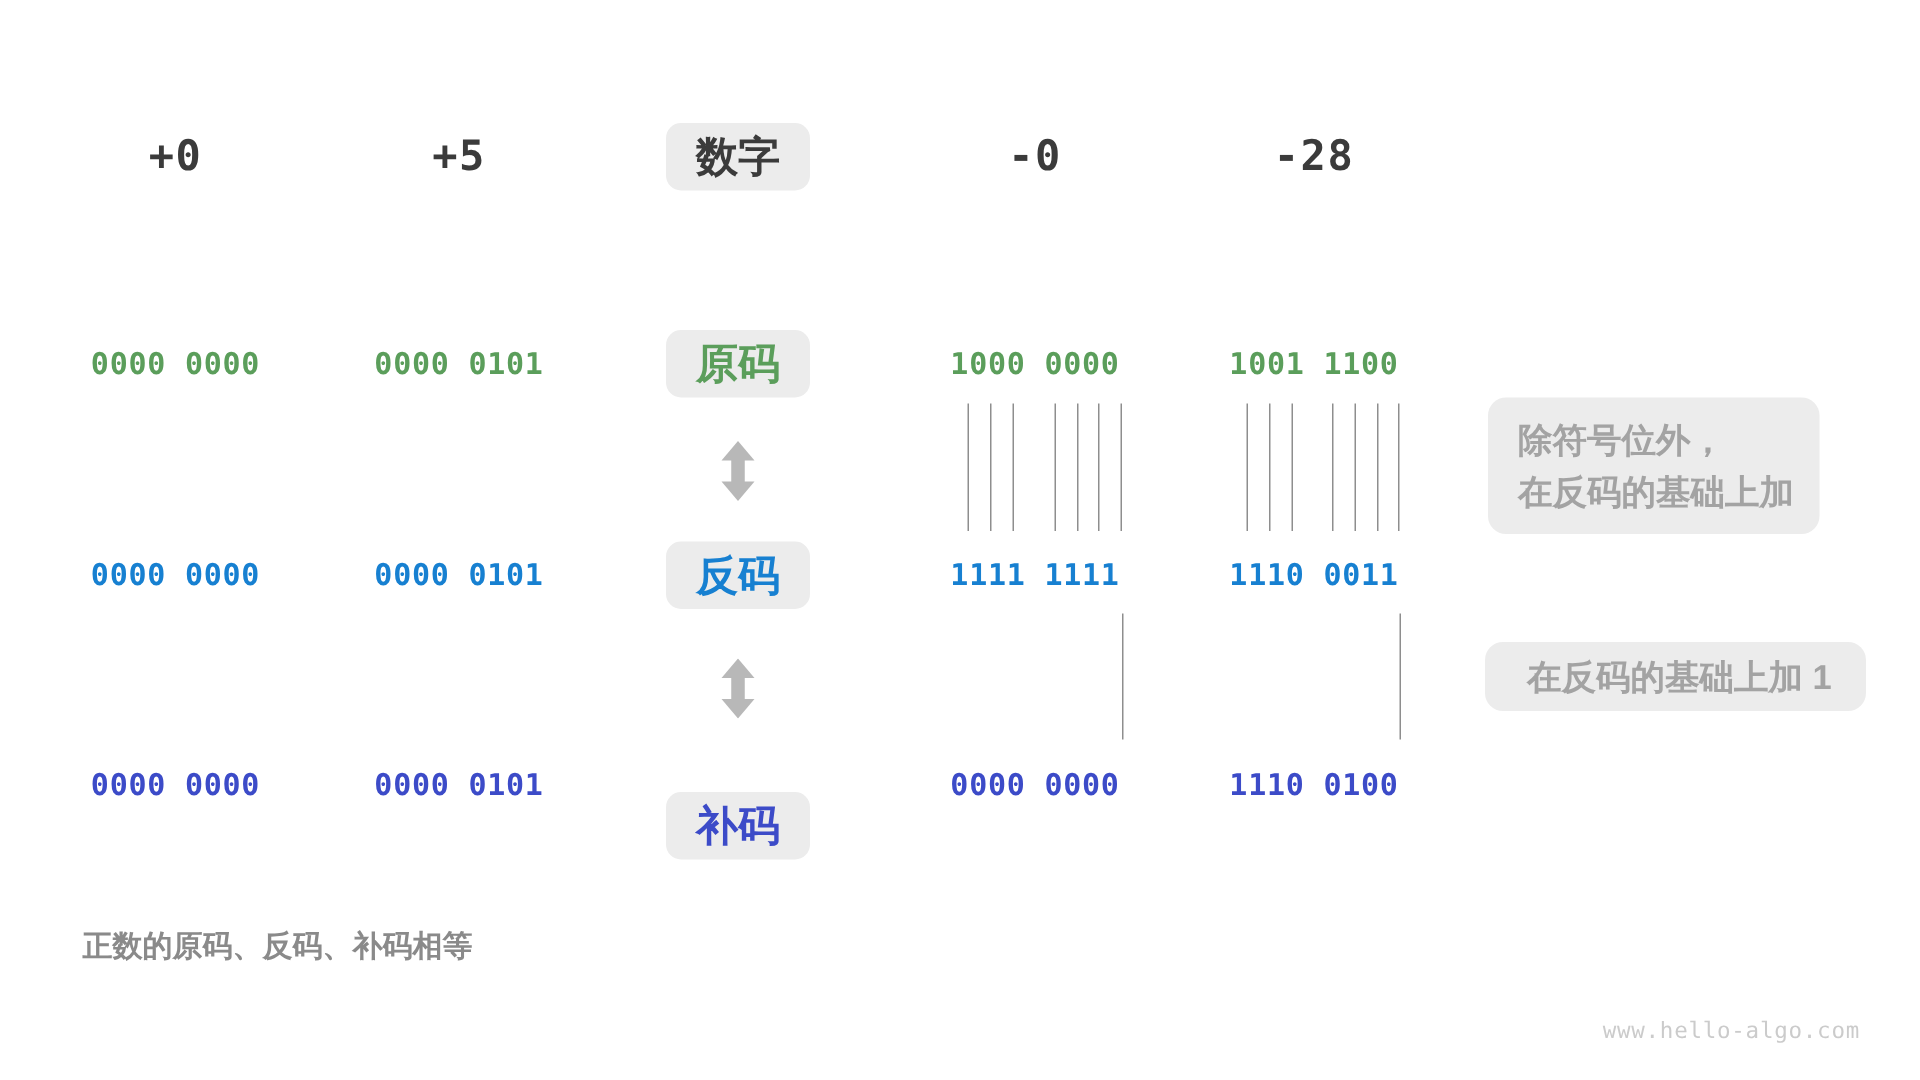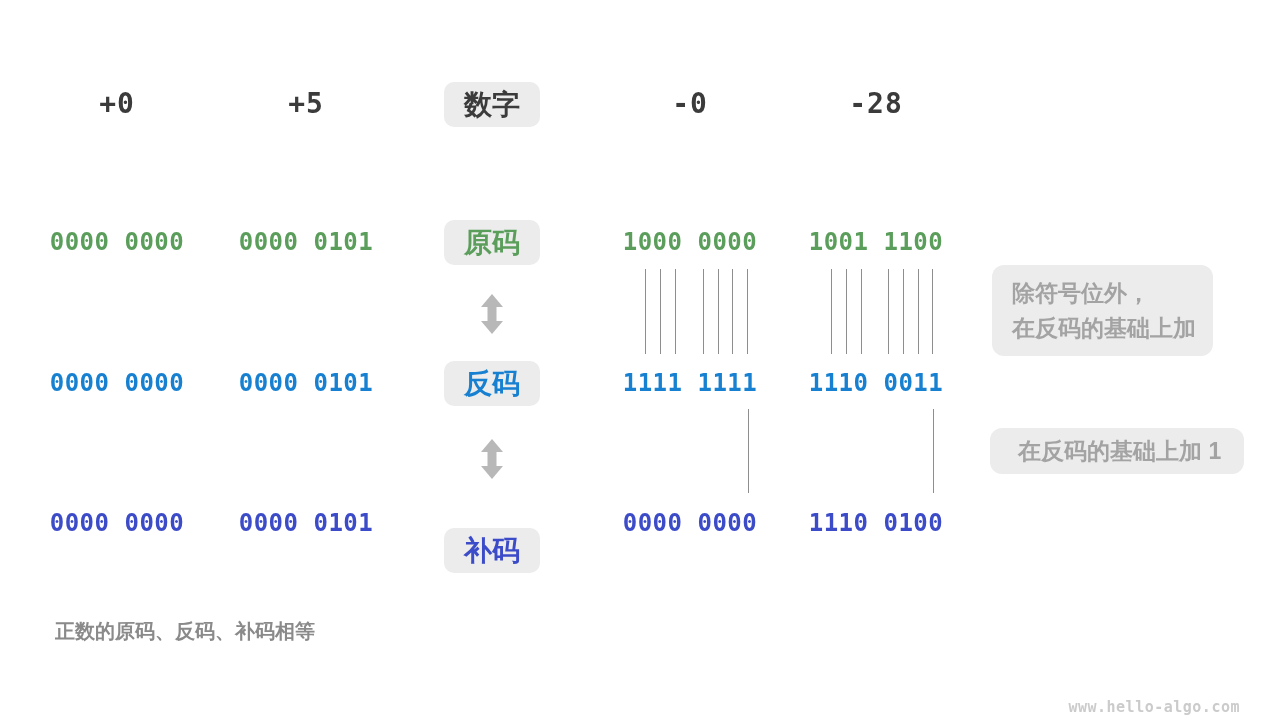--- a/index.html
+++ b/index.html
@@ -13,21 +13,21 @@
     position:relative; width:1280px; height:720px; background:#ffffff;
     overflow:hidden; font-family:"Liberation Sans",sans-serif;
   }
   .mono{font-family:"DejaVu Sans Mono","Liberation Mono",monospace; font-weight:bold;}
   .num-header{
     position:absolute; width:190px; text-align:center; top:88px;
     font-size:28px; line-height:32px; color:var(--header-text); letter-spacing:1px;
   }
   .bin{
     position:absolute; width:190px; text-align:center;
-    font-size:24px; line-height:30px; letter-spacing:0.5px;
+    font-size:20px; line-height:30px; letter-spacing:0.5px;
   }
   .row-sign{top:227px; color:var(--green);}
   .row-ones{top:368px; color:var(--blue);}
   .row-twos{top:508px; color:var(--indigo);}
   .c1{left:22px;} .c2{left:211px;} .c3{left:595px;} .c4{left:781px;}
   .chip{
     position:absolute; left:444px; width:96px; height:45px;
     background:var(--chip-bg); border-radius:10px;
     display:flex; align-items:center; justify-content:center;
     font-size:28px; font-weight:700;
@@ -51,21 +51,21 @@
     left:990px; top:428px; width:254px; height:46px;
     display:flex; align-items:center; padding-left:28px; box-sizing:border-box;
   }
   .caption{
     position:absolute; top:616px; font-size:20px; line-height:30px;
     font-weight:700; color:var(--caption-text);
   }
   .caption-pos{left:55px;} .caption-neg{left:613px;}
   .watermark{
     position:absolute; right:40px; top:678px; font-size:15px;
-    color:var(--watermark); font-weight:bold; letter-spacing:0.5px;margin-top:20px;
+    color:var(--watermark); font-weight:normal; letter-spacing:0.5px;
   }
 </style>
 </head>
 <body>
 
 <div class="canvas">
 
   <div class="num-header mono c1">+0</div>
   <div class="num-header mono c2">+5</div>
   <div class="num-header mono c3">-0</div>

